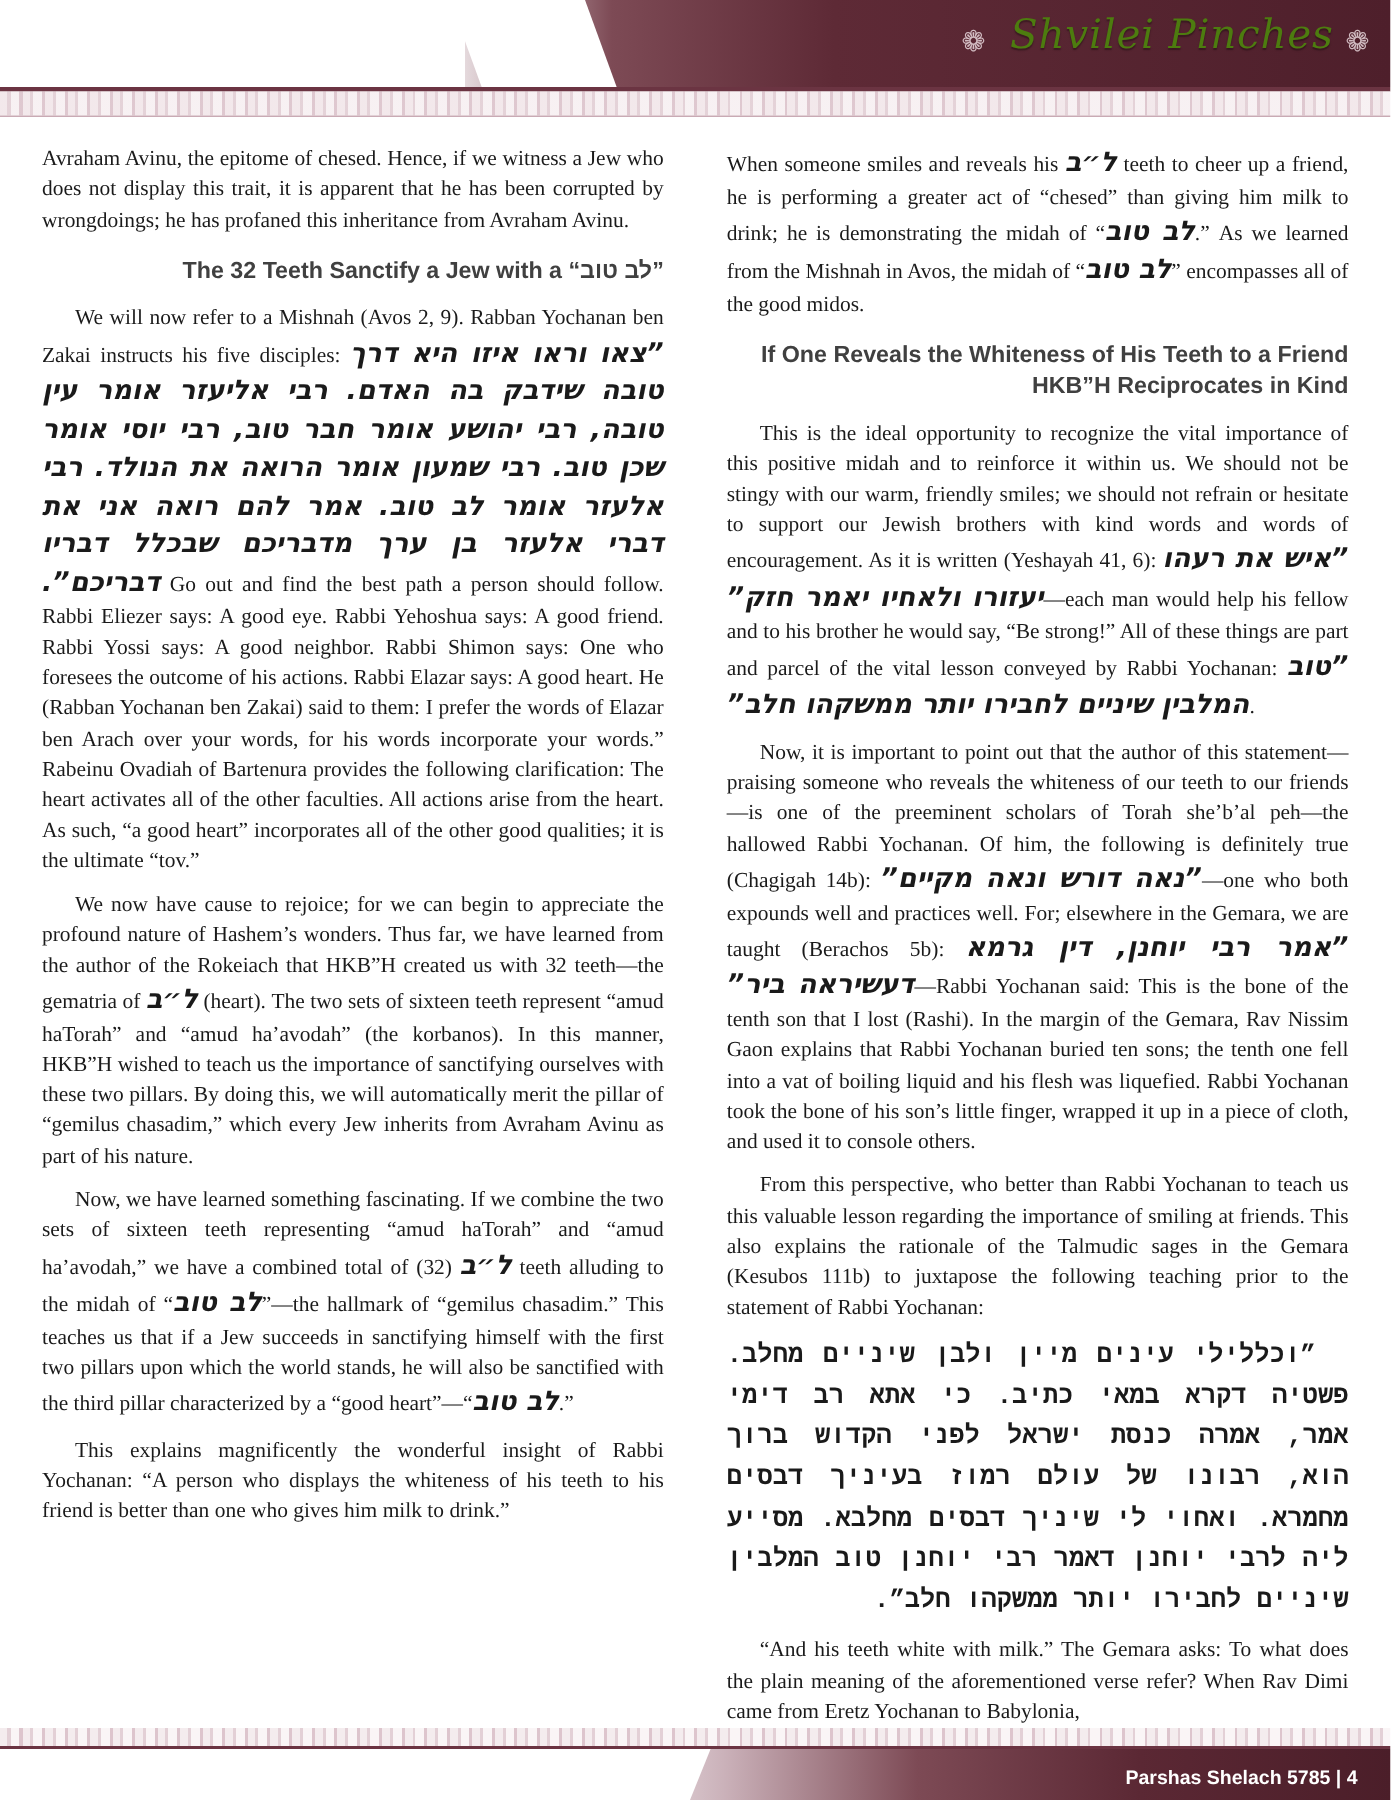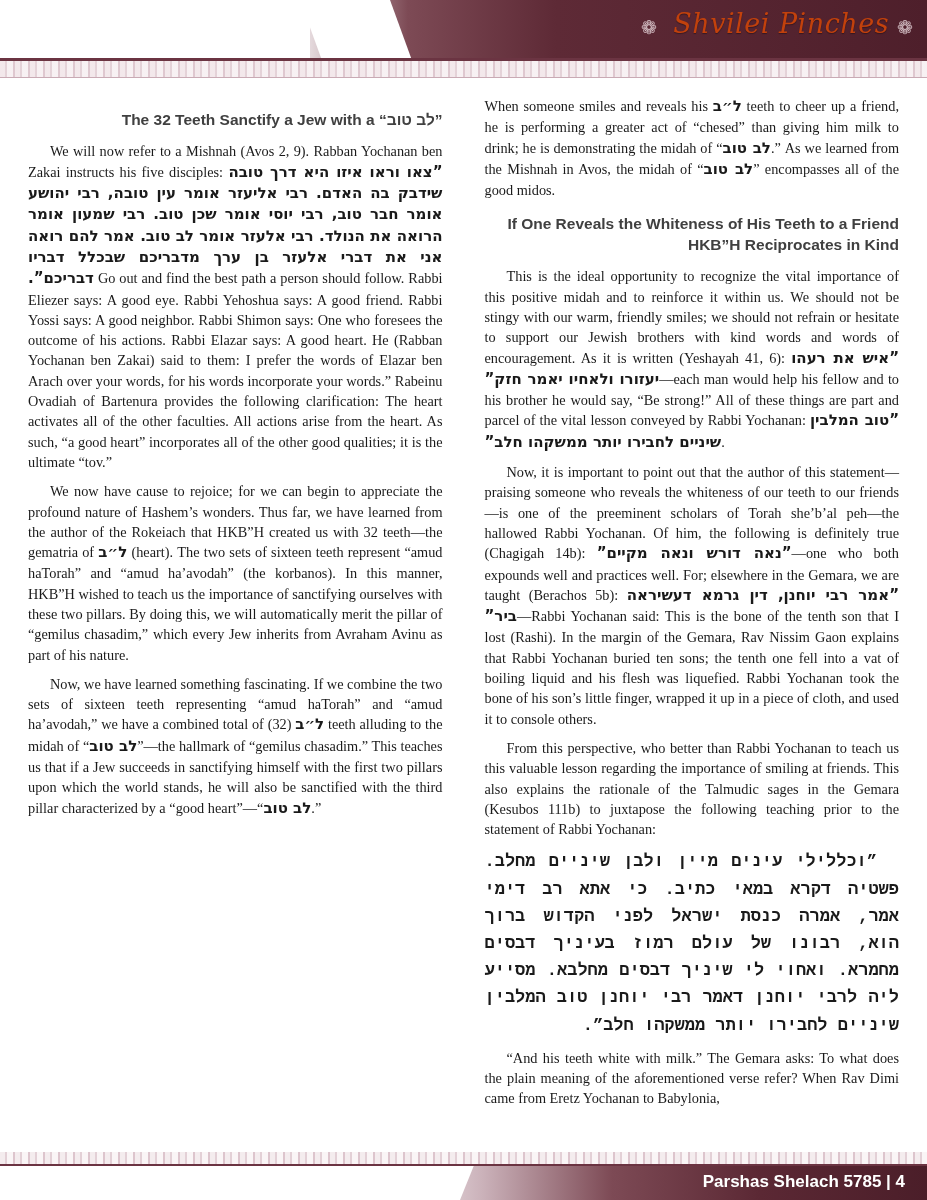--- a/index.html
+++ b/index.html
@@ -45,21 +45,21 @@
     width: 90px;
     height: 58px;
     background: #ffffff;
     transform: skewX(20deg);
     transform-origin: top left;
   }
   .header-title {
     position: absolute;
     right: 38px;
     top: 8px;
-    color: #c2410c;
+    color: #4d7c0f;
     font-family: "DejaVu Serif", serif;
     font-style: italic;
     font-size: 27px;
     letter-spacing: 0.5px;
     font-weight: normal;
     text-shadow: 0 1px 1px rgba(0,0,0,0.35);
   }
   .header-orn {
     position: absolute;
     top: 16px;
@@ -130,21 +130,22 @@
     font-weight: bold;
     text-align: right;
     margin: 14px 0 11px 0;
     line-height: 1.32;
   }
   .heb-inline {
     font-family: "DejaVu Sans", sans-serif;
     direction: rtl;
     unicode-bidi: embed;
     font-weight: bold;
-    font-size: 15px;
+    font-size: 18px;
+    font-style: italic;
   }
   .b { font-weight: normal; }
   .hebblock {
     direction: rtl;
     text-align: justify;
     font-family: Liberation Mono, monospace;
     font-size: 17px;
     font-weight: bold;
     line-height: 1.6;
     text-indent: 0;
@@ -197,21 +198,21 @@
         #e3d0d6 5px, #e3d0d6 7px,
         #faf5f6 7px, #faf5f6 13px,
         #ddc5cd 13px, #ddc5cd 15px);
   }
   .footer-text {
     position: absolute;
     right: 22px;
     bottom: 8px;
     color: #ffffff;
     font-family: "Liberation Sans", sans-serif;
-    font-size: 17px;
+    font-size: 13px;
     font-weight: bold;
   }
 </style>
 </head>
 <body>
 
 <div class="page-header">
   <div class="header-band"></div>
   <div class="header-left-white"></div>
   <div class="header-diag"></div>
@@ -219,35 +220,39 @@
   <div class="header-title">Shvilei Pinches</div>
   <span class="header-orn right">❁</span>
   <div class="header-rule"></div>
   <div class="header-pattern"></div>
   <div class="header-pattern-line"></div>
 </div>
 
 <div class="content">
 
   <div class="col">
+    <p class="noindent">Avraham Avinu, the epitome of chesed.  Hence, if we witness a Jew who does not display this trait, it is apparent that he has been corrupted by wrongdoings; he has profaned this inheritance from Avraham Avinu.</p>
 
     <h2 class="section-head">The 32 Teeth Sanctify a Jew with a “לב טוב”</h2>
 
     <p>
       <span>We will now refer to a Mishnah (Avos 2, 9).  Rabban Yochanan ben Zakai instructs his five disciples: </span><span class="heb-inline">”צאו וראו איזו היא דרך טובה שידבק בה האדם. רבי אליעזר אומר עין טובה, רבי יהושע אומר חבר טוב, רבי יוסי אומר שכן טוב. רבי שמעון אומר הרואה את הנולד. רבי אלעזר אומר לב טוב. אמר להם רואה אני את דברי אלעזר בן ערך מדבריכם שבכלל דבריו דבריכם”.</span> <span class="b">Go out and find the best path a person should follow.  Rabbi Eliezer says:  A good eye.  Rabbi Yehoshua says:  A good friend.  Rabbi Yossi says:  A good neighbor.  Rabbi Shimon says:  One who foresees the outcome of his actions.  Rabbi Elazar says:  A good heart.  He</span> <span>(Rabban Yochanan ben Zakai)</span> <span class="b">said to them:  I prefer the words of Elazar ben Arach over your words, for his words incorporate your words.”</span> <span>Rabeinu Ovadiah of Bartenura provides the following clarification</span><span class="b">: The heart activates all of the other faculties.  All actions arise from the heart.</span> <span>As such, </span><span class="b">“a good heart”</span><span> incorporates all of the other good qualities; it is the ultimate “tov.”</span>
     </p>
 
     <p>
       <span>We now have cause to rejoice; for we can begin to appreciate the profound nature of Hashem’s wonders.  Thus far, we have learned from the author of the Rokeiach that HKB”H created us with </span><span class="b">32</span><span> teeth—the gematria of </span><span class="heb-inline">ל״ב</span><span> (heart).  The two sets of sixteen teeth represent “amud haTorah” and “amud ha’avodah” (the korbanos). In this manner, HKB”H wished to teach us the importance of sanctifying ourselves with these two pillars.  By doing this, we will automatically merit the pillar of “gemilus chasadim,” which every Jew inherits from Avraham Avinu as part of his nature.</span>
     </p>
 
     <p>
       <span>Now, we have learned something fascinating.  If we combine the two sets of sixteen teeth representing “amud haTorah” and “amud ha’avodah,” we have a combined total of </span><span class="heb-inline">ל״ב</span><span> (32) teeth alluding to the midah of “</span><span class="heb-inline">לב טוב</span><span>”—the hallmark of “gemilus chasadim.”  This teaches us that if a Jew succeeds in sanctifying himself with the first two pillars upon which the world stands, he will also be sanctified with the third pillar characterized by a </span><span class="b">“good heart”</span><span>—“</span><span class="heb-inline">לב טוב</span><span class="b">.”</span>
     </p>
 
+    <p>
+      <span>This explains magnificently the wonderful insight of Rabbi Yochanan: </span><span class="b">“A person who displays the whiteness of his teeth to his friend is better than one who gives him milk to drink.”</span>
+    </p>
   </div>
 
   <div class="col">
     <p class="noindent">
       <span>When someone smiles and reveals his </span><span class="heb-inline">ל״ב</span><span> teeth to cheer up a friend, he is performing a greater act of “chesed” than giving him milk to drink; he is demonstrating the midah of “</span><span class="heb-inline">לב טוב</span><span>.”  As we learned from the Mishnah in Avos, the midah of “</span><span class="heb-inline">לב טוב</span><span>” encompasses all of the good midos.</span>
     </p>
 
     <h2 class="section-head">If One Reveals the Whiteness of His Teeth to a Friend HKB”H Reciprocates in Kind</h2>
 
     <p>

